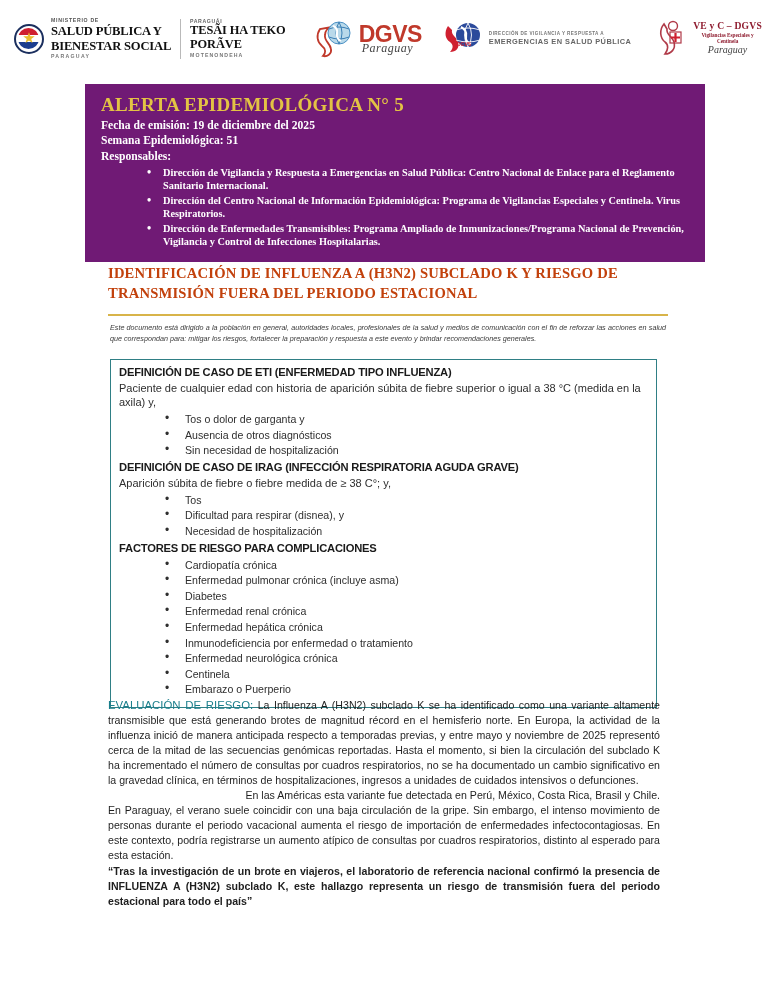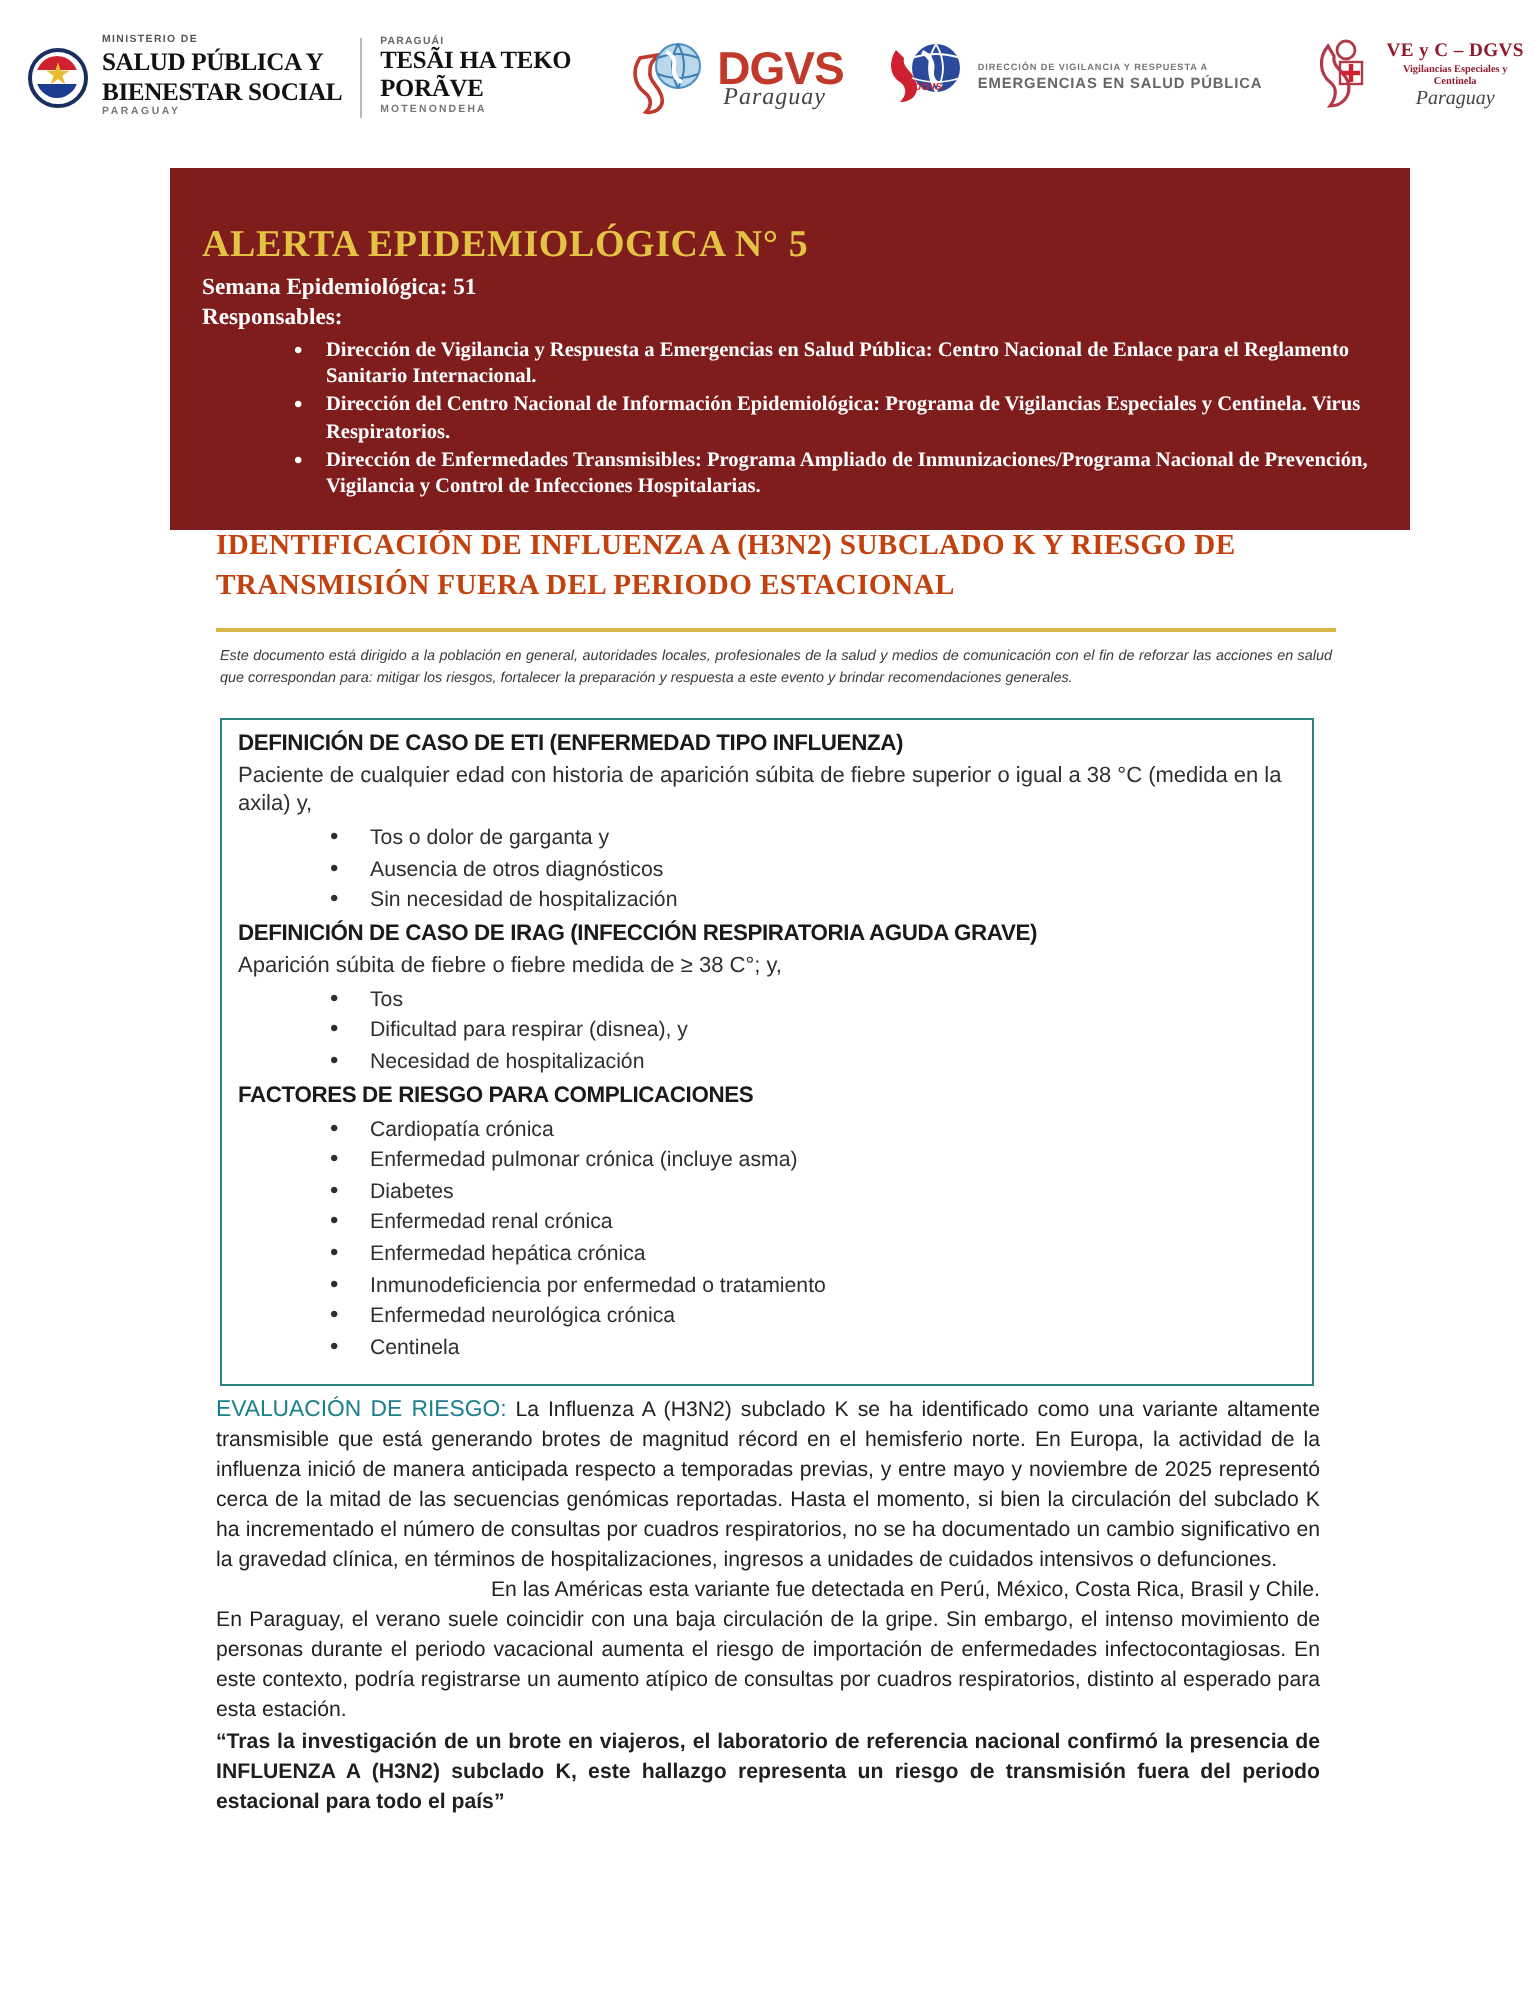--- a/index.html
+++ b/index.html
@@ -120,23 +120,23 @@
   }
   .veyc-script {
     font-family: "Liberation Serif", serif;
     font-style: italic; font-size: 10px; color: #444; margin-top: 1px;
   }
 
   
   .alert-box {
     position: absolute;
     left: 85px; top: 84px; width: 620px;
-    background: #7f1d1d;
+    background: #701a75;
     color: #ffffff;
-    padding: 28px 12px 13px 16px;
+    padding: 10px 12px 13px 16px;
   }
   .alert-title {
     font-family: "Liberation Serif", serif;
     font-weight: bold;
     font-size: 19px;
     color: #e3c344;
     letter-spacing: 0.3px;
     margin-bottom: 2px;
   }
   .alert-line {
@@ -286,20 +286,21 @@
       <div class="veyc-main">VE y C – DGVS</div>
       <div class="veyc-sub">Vigilancias Especiales y</div>
       <div class="veyc-sub">Centinela</div>
       <div class="veyc-script">Paraguay</div>
     </div>
   </div>
 </div>
 
 <div class="alert-box">
   <div class="alert-title">ALERTA EPIDEMIOLÓGICA N° 5</div>
+  <div class="alert-line">Fecha de emisión: 19 de diciembre del 2025</div>
   <div class="alert-line">Semana Epidemiológica: 51</div>
   <div class="alert-line">Responsables:</div>
   <ul class="alert-bullets">
     <li>Dirección de Vigilancia y Respuesta a Emergencias en Salud Pública: Centro Nacional de Enlace para el Reglamento Sanitario Internacional.</li>
     <li>Dirección del Centro Nacional de Información Epidemiológica: Programa de Vigilancias Especiales y Centinela. Virus Respiratorios.</li>
     <li>Dirección de Enfermedades Transmisibles: Programa Ampliado de Inmunizaciones/Programa Nacional de Prevención, Vigilancia y Control de Infecciones Hospitalarias.</li>
   </ul>
 </div>
 
 <div class="main-head">IDENTIFICACIÓN DE INFLUENZA A (H3N2) SUBCLADO K Y RIESGO DE TRANSMISIÓN FUERA DEL PERIODO ESTACIONAL</div>
@@ -327,20 +328,21 @@
   <div class="def-h">FACTORES DE RIESGO PARA COMPLICACIONES</div>
   <ul class="def-ul">
     <li>Cardiopatía crónica</li>
     <li>Enfermedad pulmonar crónica (incluye asma)</li>
     <li>Diabetes</li>
     <li>Enfermedad renal crónica</li>
     <li>Enfermedad hepática crónica</li>
     <li>Inmunodeficiencia por enfermedad o tratamiento</li>
     <li>Enfermedad neurológica crónica</li>
     <li>Centinela</li>
+    <li>Embarazo o Puerperio</li>
   </ul>
 </div>
 
 <div class="eval">
   <p class="p-just"><span class="eval-label">EVALUACIÓN DE RIESGO:</span><span> La Influenza A (H3N2) subclado K se ha identificado como una variante altamente transmisible que está generando brotes de magnitud récord en el hemisferio norte. En Europa, la actividad de la influenza inició de manera anticipada respecto a temporadas previas, y entre mayo y noviembre de 2025 representó cerca de la mitad de las secuencias genómicas reportadas. Hasta el momento, si bien la circulación del subclado K ha incrementado el número de consultas por cuadros respiratorios, no se ha documentado un cambio significativo en la gravedad clínica, en términos de hospitalizaciones, ingresos a unidades de cuidados intensivos o defunciones.</span></p>
   <p class="p-left">En las Américas esta variante fue detectada en Perú, México, Costa Rica, Brasil y Chile.</p>
   <p class="p-just">En Paraguay, el verano suele coincidir con una baja circulación de la gripe. Sin embargo, el intenso movimiento de personas durante el periodo vacacional aumenta el riesgo de importación de enfermedades infectocontagiosas. En este contexto, podría registrarse un aumento atípico de consultas por cuadros respiratorios, distinto al esperado para esta estación.</p>
   <p class="p-just bold-quote">“Tras la investigación de un brote en viajeros, el laboratorio de referencia nacional confirmó la presencia de INFLUENZA A (H3N2) subclado K, este hallazgo representa un riesgo de transmisión fuera del periodo estacional para todo el país”</p>
 </div>
 

